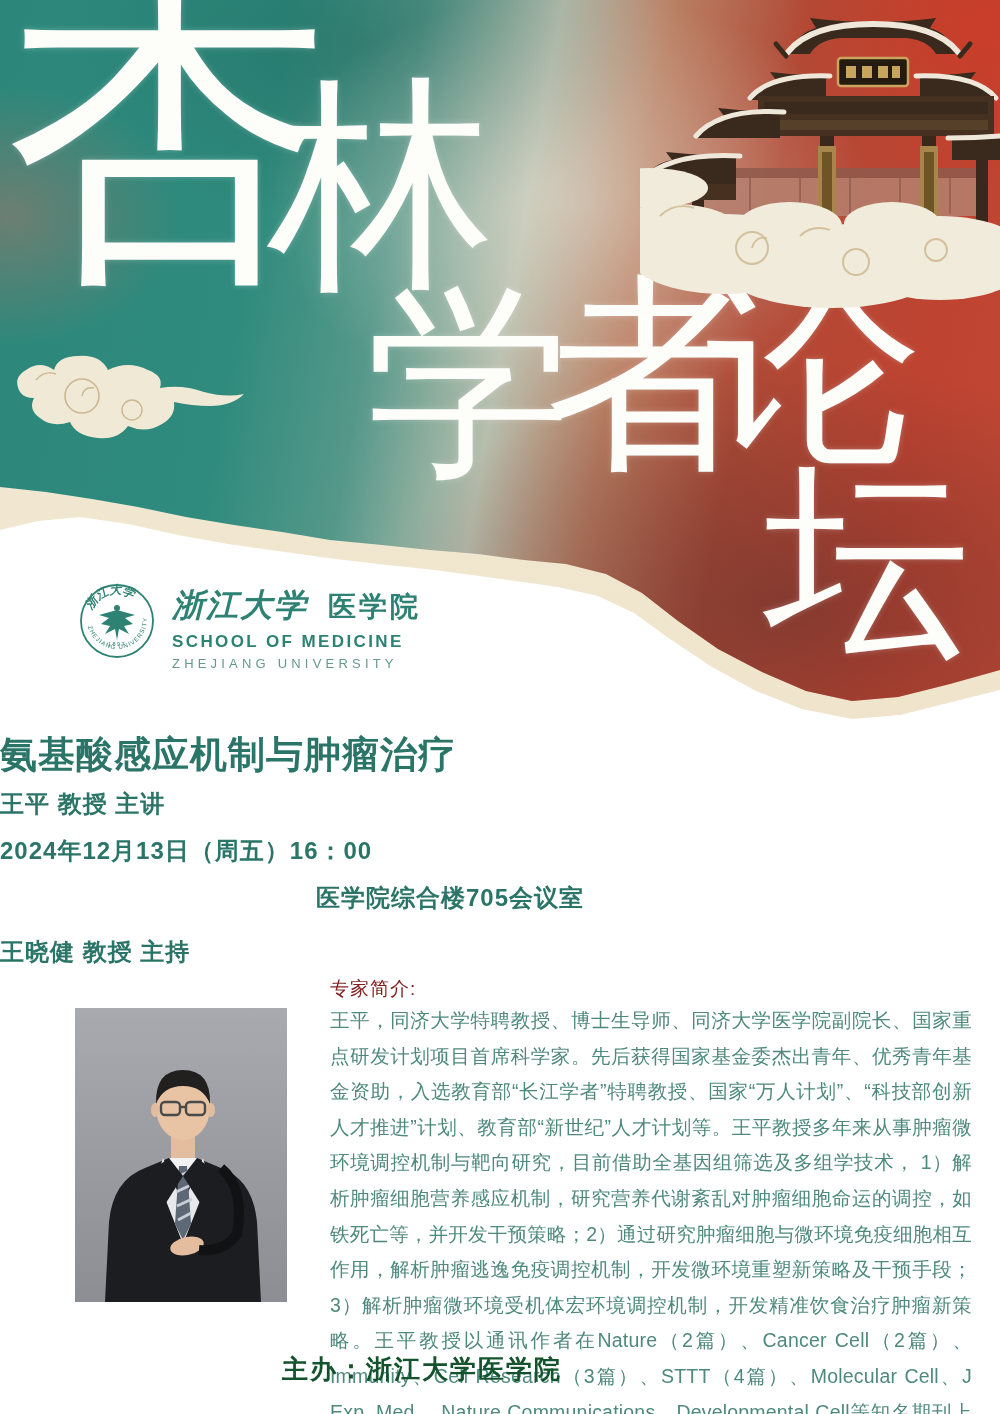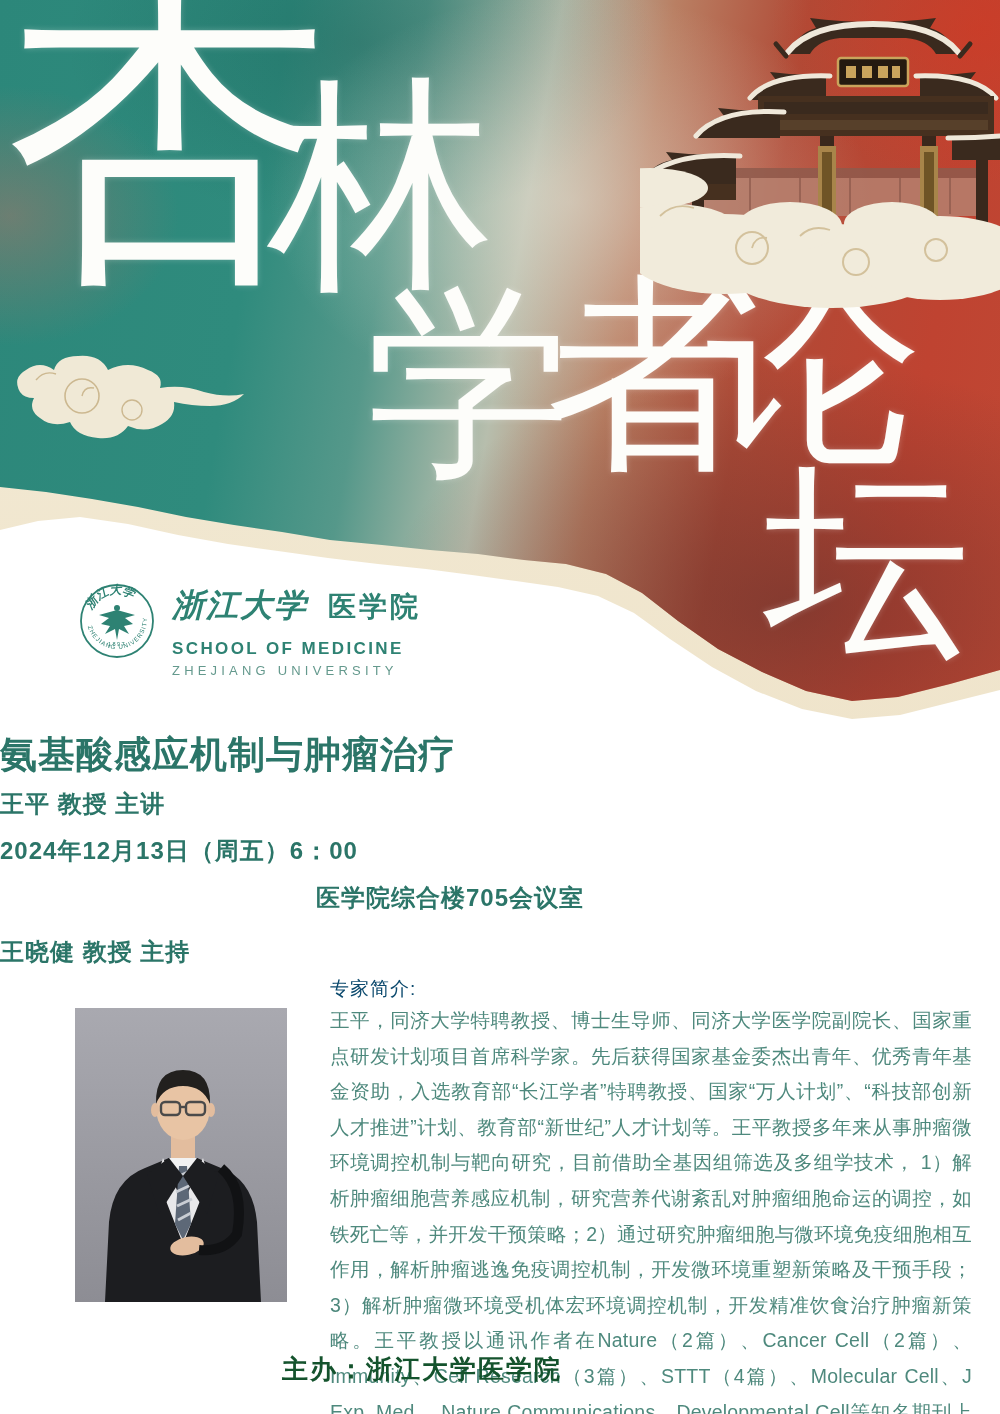--- a/index.html
+++ b/index.html
@@ -48,33 +48,33 @@
   
   .logo-row{position:absolute;left:78px;top:582px;display:flex;align-items:flex-start;}
   .seal{width:78px;height:78px;flex:0 0 auto;}
   .logo-text{margin-left:16px;color:#2e8273;}
   .logo-cn{display:flex;align-items:baseline;margin-top:2px;}
   .logo-cn-univ{
     font-family:"DejaVu Serif","Liberation Serif",serif;
     font-size:32px;font-weight:700;font-style:italic;letter-spacing:2px;
   }
   .logo-cn-unit{font-size:28px;font-weight:700;margin-left:20px;letter-spacing:3px;}
-  .logo-en1{font-size:17px;font-weight:700;letter-spacing:2.4px;margin-top:11px;}
+  .logo-en1{font-size:17px;font-weight:700;letter-spacing:2.4px;margin-top:4px;}
   .logo-en2{font-size:13px;font-weight:400;letter-spacing:4.2px;color:#64998d;margin-top:4px;}
   
   .event{position:absolute;left:85px;top:0;width:900px;color:#2b7568;}
   .ev-issue{position:absolute;left:0;top:676px;font-size:24px;font-weight:700;letter-spacing:1px;}
   .ev-title{position:absolute;left:0;top:690px;font-size:37px;font-weight:700;letter-spacing:1px;margin-top:40px;}
   .ev-line{position:absolute;left:0;font-size:24px;font-weight:700;letter-spacing:1px;}
   .ev-speaker{top:788px;}
   .ev-date{top:835px;}
   .ev-venue{top:882px;}
   .ev-host{top:928px;}
   
-  .bio-heading{position:absolute;left:330px;top:976px;font-size:19px;color:#0c4a6e;letter-spacing:1px;}
+  .bio-heading{position:absolute;left:330px;top:976px;font-size:19px;color:#7f1d1d;letter-spacing:1px;}
   .bio-text{
     position:absolute;left:330px;top:1003px;width:642px;
     font-size:19.5px;line-height:35.6px;color:#4e897d;
     text-align:justify;text-justify:inter-ideograph;letter-spacing:.2px;
   }
   .photo{position:absolute;left:75px;top:1008px;width:212px;height:294px;}
   
   .footer{
     position:absolute;left:0;top:1352px;width:844px;text-align:center;
     font-size:26px;font-weight:700;color:#14532d;letter-spacing:2px;
@@ -200,21 +200,21 @@
         <span class="logo-cn-univ">浙江大学</span>
         <span class="logo-cn-unit">医学院</span>
       </div>
       <div class="logo-en1">SCHOOL OF MEDICINE</div>
       <div class="logo-en2">ZHEJIANG UNIVERSITY</div>
     </div>
   </div>
 
   <div class="ev-title event" style="position:absolute;">氨基酸感应机制与肿瘤治疗</div>
   <div class="ev-line ev-speaker event" style="position:absolute;">王平 教授 主讲</div>
-  <div class="ev-line ev-date event" style="position:absolute;">2024年12月13日（周五）6：00</div>
+  <div class="ev-line ev-date event" style="position:absolute;">2024年12月13日（周五）16：00</div>
   <div class="ev-line ev-venue event" style="position:absolute;text-align:center;">医学院综合楼705会议室</div>
   <div class="ev-line ev-host event" style="position:absolute;margin-top:8px;">王晓健 教授 主持</div>
 
   <svg class="photo" viewBox="0 0 212 294">
     <defs>
       <linearGradient id="pbg" x1="0" y1="0" x2="0" y2="1">
         <stop offset="0" stop-color="#a9a9b0"></stop>
           <stop offset="1" stop-color="#8d8d94"></stop>
       </linearGradient>
     </defs>

